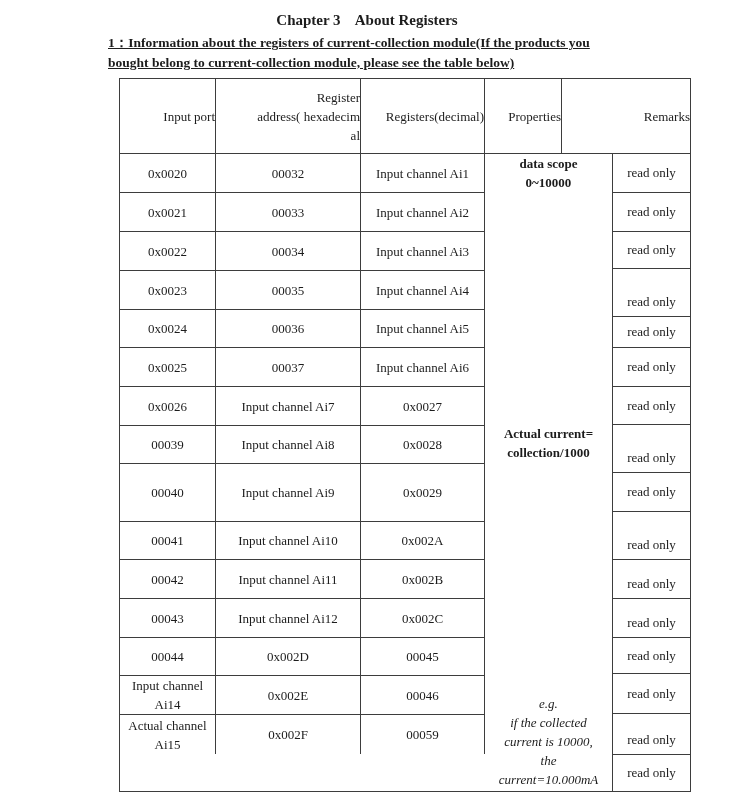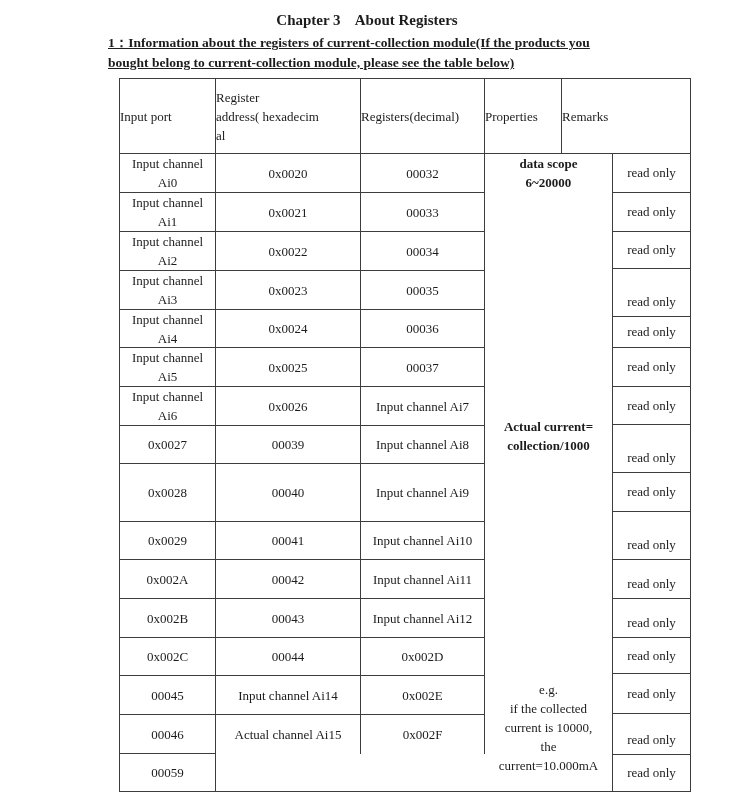--- a/index.html
+++ b/index.html
@@ -44,21 +44,21 @@
     font-size:13px;
   }
   .thead{
     display:flex;
     height:75px;
     border-bottom:1px solid var(--bc);
     box-sizing:border-box;
   }
   .th{
     display:flex;flex-direction:column;
-    align-items:flex-start;justify-content:center;
+    align-items:flex-end;justify-content:center;
     text-align:center;
     line-height:19px;
     border-right:1px solid var(--bc);
     box-sizing:border-box;
   }
   .th:last-child{border-right:none;}
   .w1{width:96px}.w2{width:145px}.w3{width:124px}.w4{width:128px}.w5{width:77px}
   .tbody{
     display:flex;
     height:637px;
@@ -82,21 +82,21 @@
     width:128px;
     height:637px;
     border-right:1px solid var(--bc);
     box-sizing:border-box;
     display:flex;flex-direction:column;
     align-items:center;justify-content:space-between;
     text-align:center;
     line-height:19px;
   }
   .rgroup{margin:0 0 19px 0;}
-  .rgroup:last-child{margin-bottom:16px;}
+  .rgroup:last-child{margin-bottom:2px;font-style:italic;}
   .rgroup.bold{font-weight:bold;}
   .props{
     width:77px;
     display:flex;flex-direction:column;
   }
   .pcell{
     border-bottom:1px solid var(--bc);
     box-sizing:border-box;
     display:flex;align-items:center;justify-content:center;
     line-height:16px;
@@ -126,21 +126,20 @@
         <div>al</div>
       </div>
       <div class="th w3">Registers(decimal)</div>
       <div class="th w5">Properties</div>
       <div class="th w4">Remarks</div>
     </div>
 
     <div class="tbody">
 
       <div class="maingrid">
-        <div class="cell">Input channel Ai0</div>
         <div class="cell">0x0020</div>
         <div class="cell">00032</div>
 
         <div class="cell">Input channel Ai1</div>
         <div class="cell">0x0021</div>
         <div class="cell">00033</div>
 
         <div class="cell">Input channel Ai2</div>
         <div class="cell">0x0022</div>
         <div class="cell">00034</div>
@@ -192,21 +191,21 @@
         <div class="cell">00046</div>
 
         <div class="cell nb">Actual channel Ai15</div>
         <div class="cell nb">0x002F</div>
         <div class="cell nb">00059</div>
       </div>
 
       <div class="remarks">
         <div class="rgroup bold">
           <div>data scope</div>
-          <div>6~20000</div>
+          <div>0~10000</div>
         </div>
         <div class="rgroup bold">
           <div>Actual current=</div>
           <div>collection/1000</div>
         </div>
         <div class="rgroup">
           <div>e.g.</div>
           <div>if the collected</div>
           <div>current is 10000,</div>
           <div>the</div>

